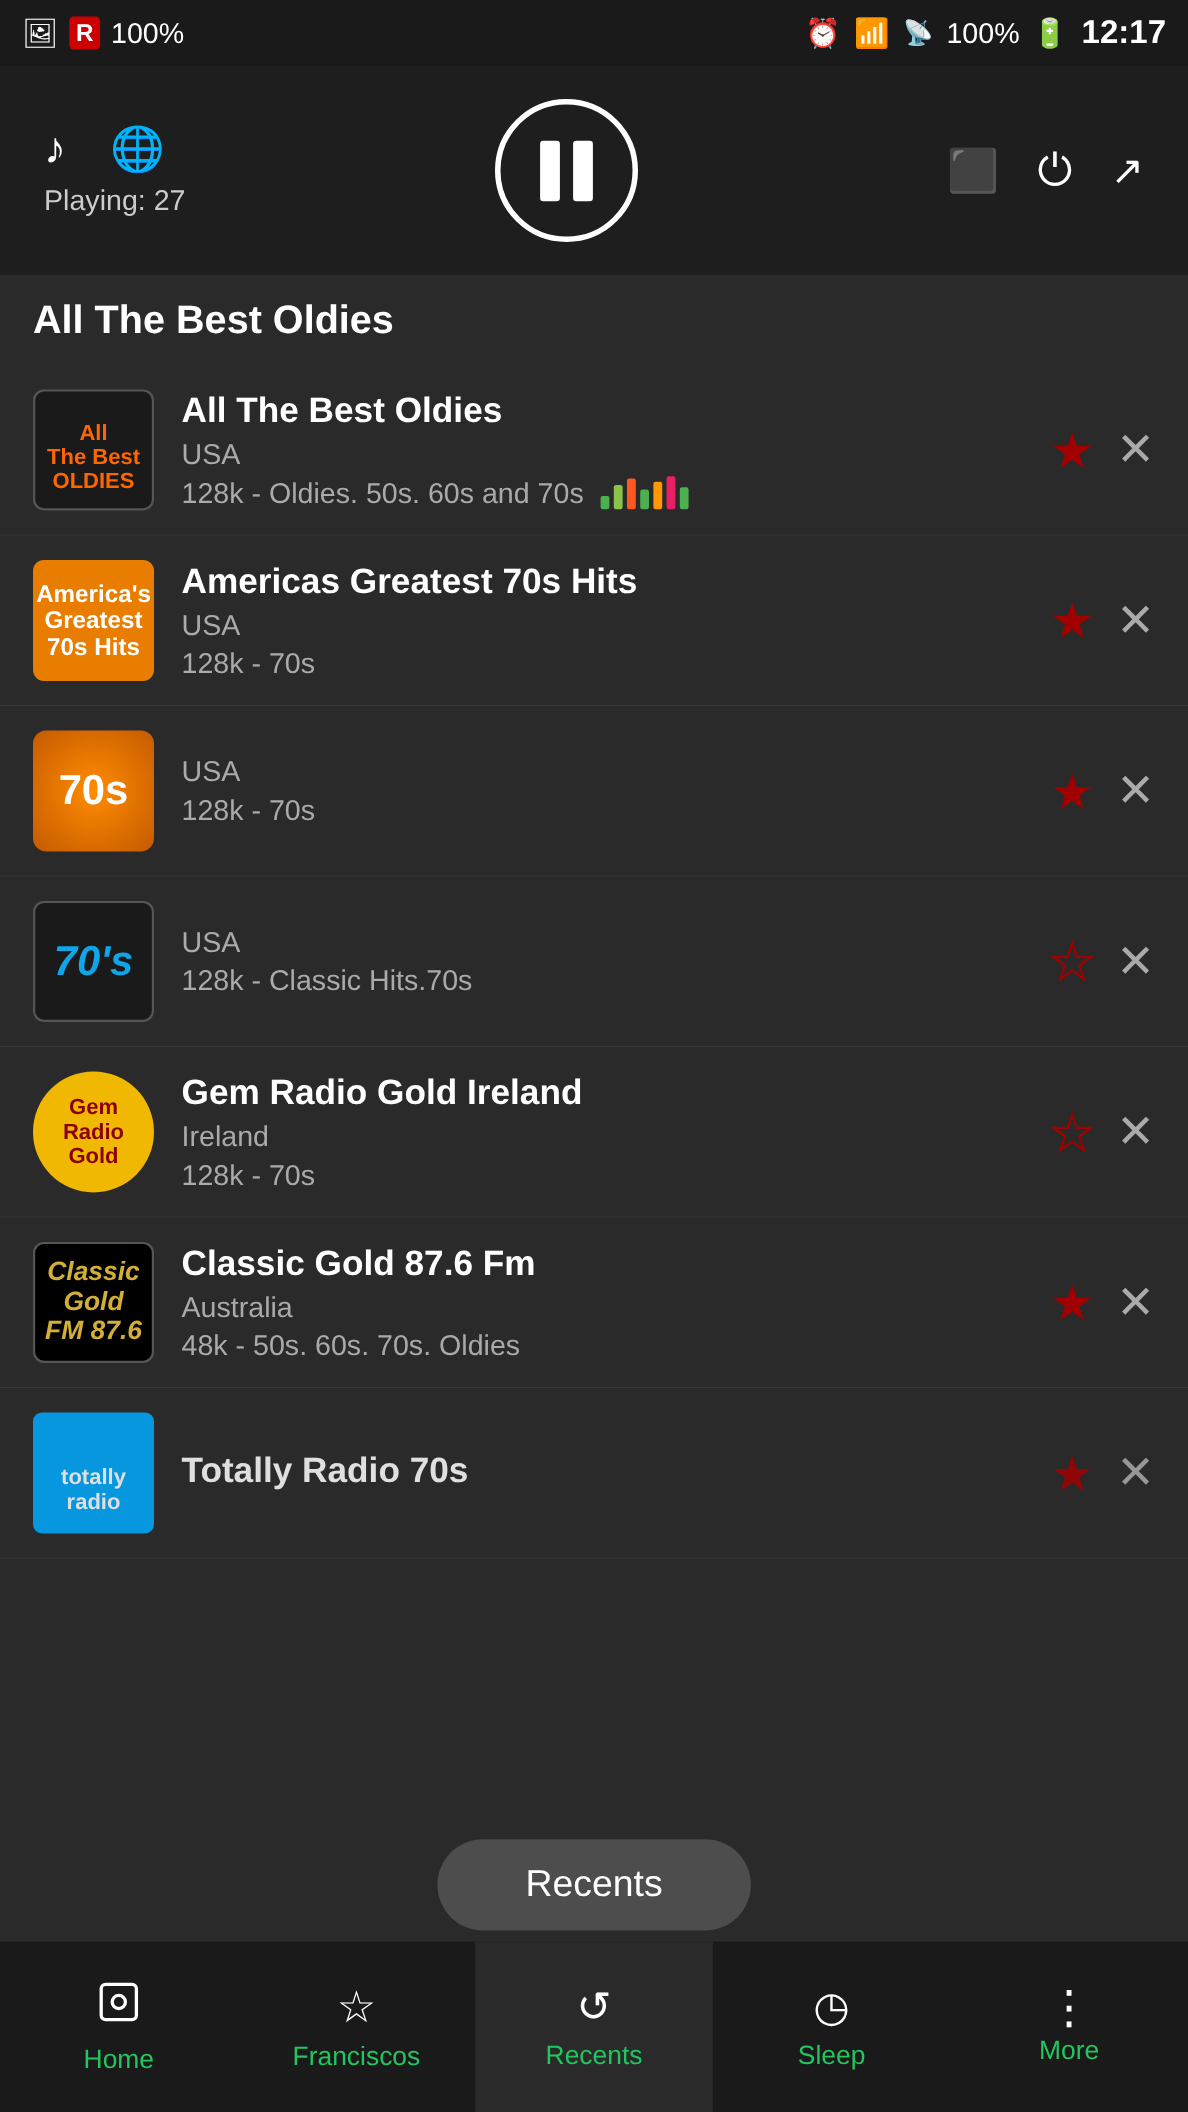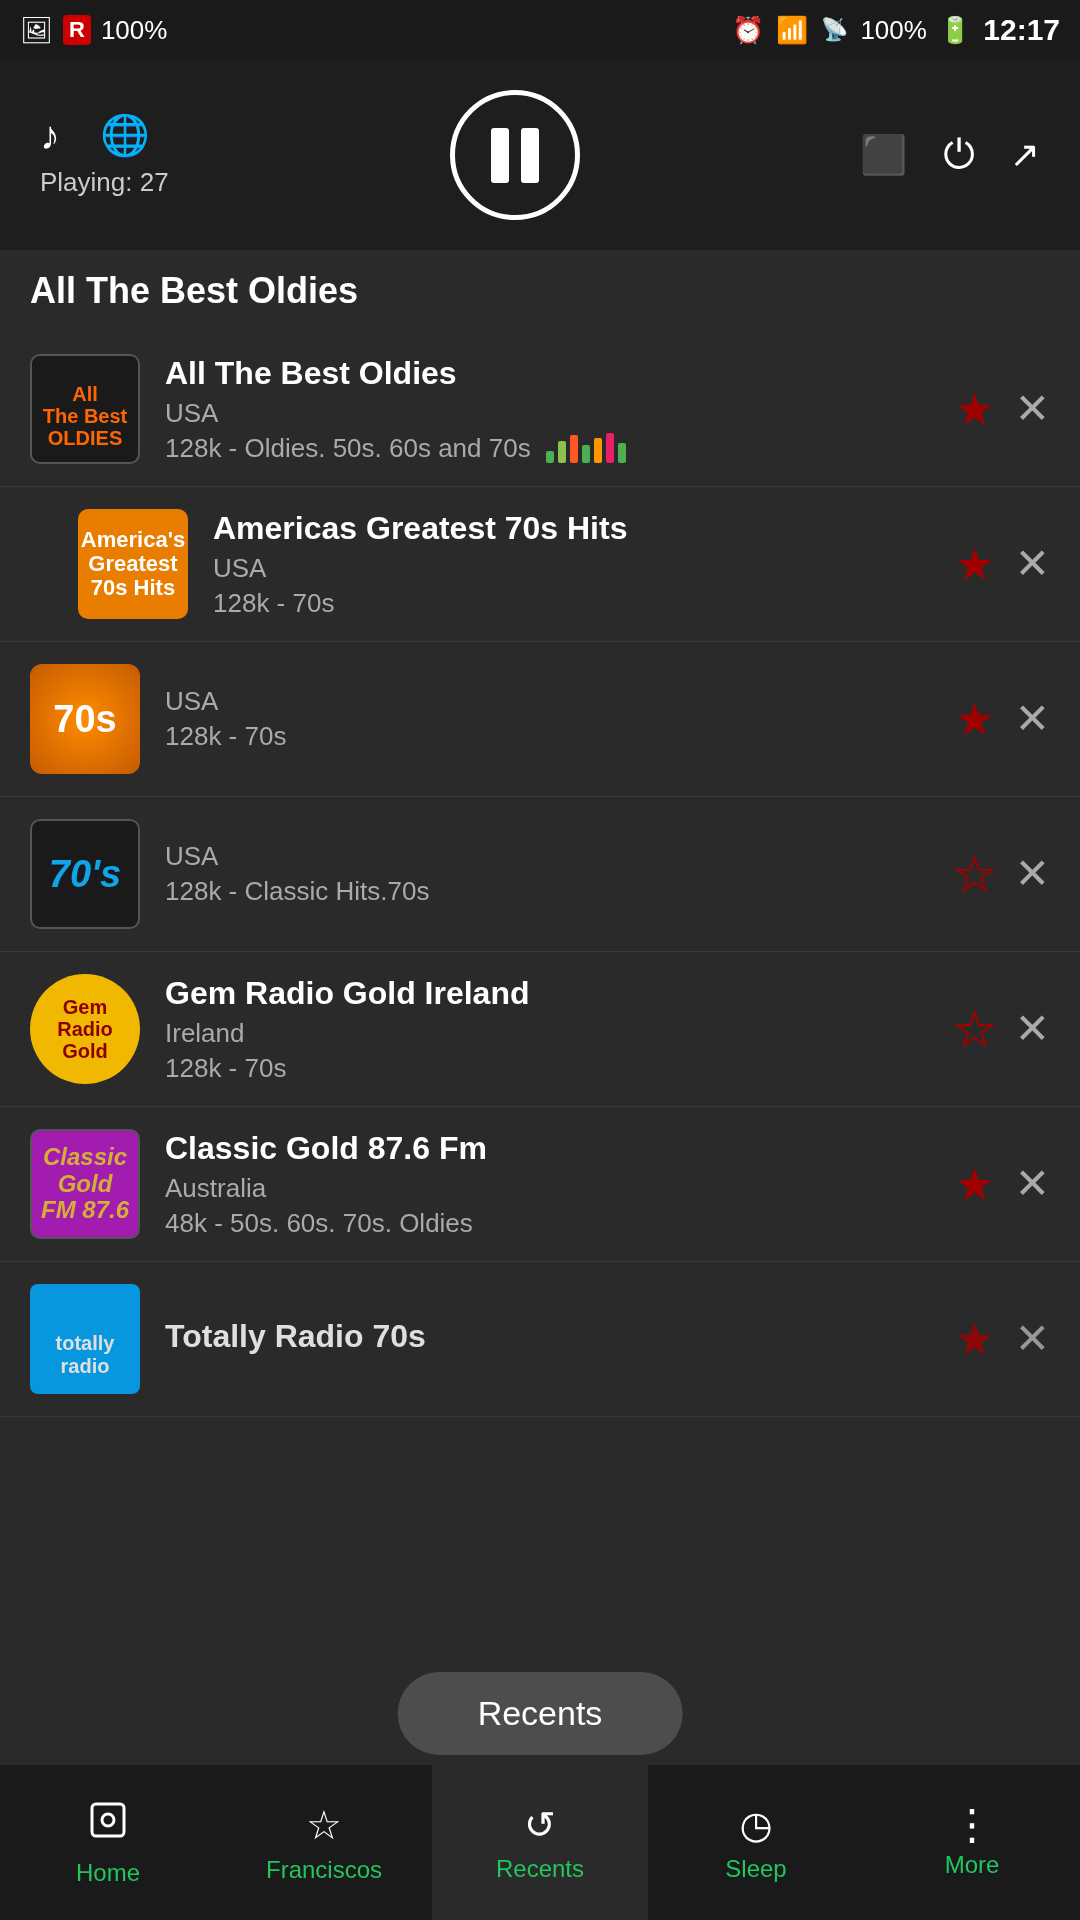--- a/index.html
+++ b/index.html
@@ -144,35 +144,34 @@
       margin-right: 25px;
     }
 
     
     .logo-oldies {
       background: #1a1a1a;
       border: 2px solid #555;
     }
     .logo-americas {
       background: #e87d00;
-      margin-left: 48px;
     }
     .logo-sf {
       background: #e87d00;
       border-radius: 50%;
     }
     .logo-70s {
       background: #1a1a1a;
     }
     .logo-gem {
       background: #f0b800;
       border-radius: 50%;
     }
     .logo-classic {
-      background: #a21caf;
+      background: #000000;
     }
     .logo-totally {
       background: #00aaff;
     }
 
     .station-info {
       flex: 1;
     }
     .station-name {
       font-size: 32px;

